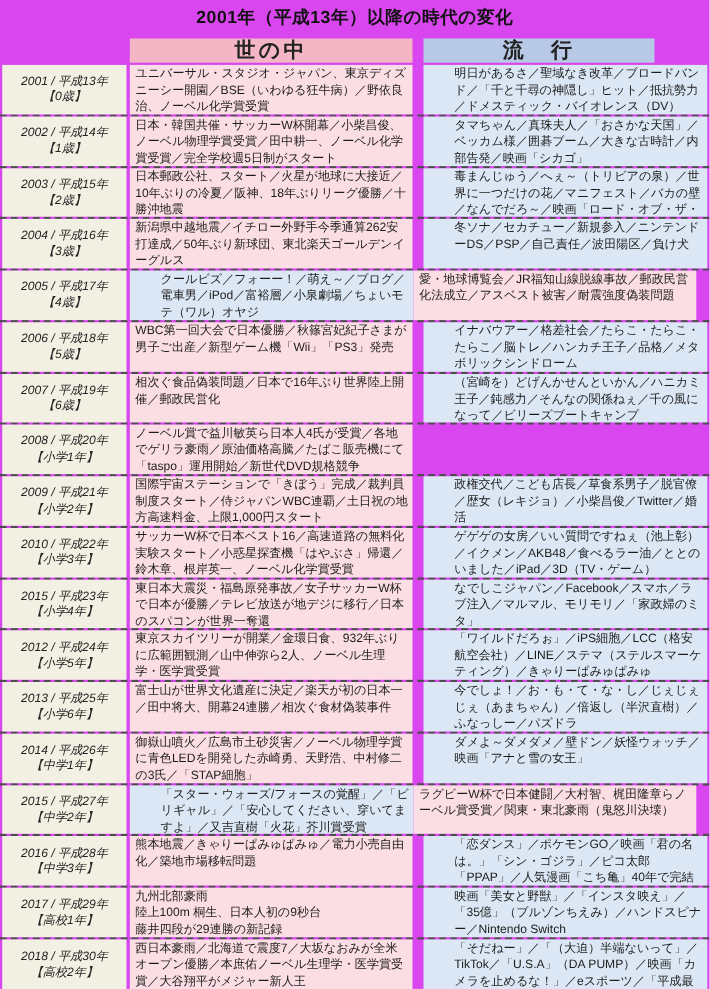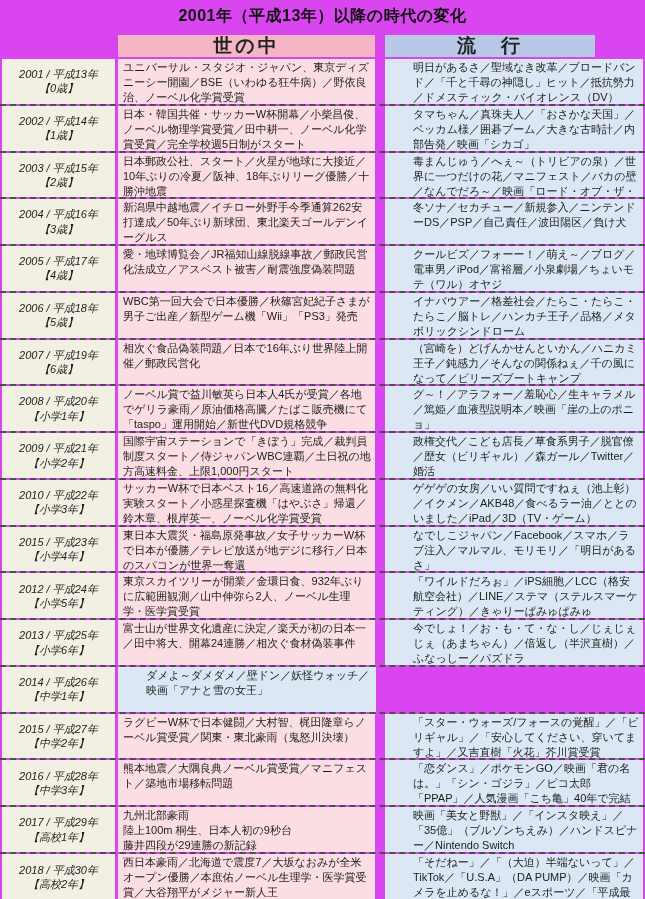--- a/index.html
+++ b/index.html
@@ -148,22 +148,22 @@
     </div>
     <div class="cell text-cell society-cell">新潟県中越地震／イチロー外野手今季通算262安打達成／50年ぶり新球団、東北楽天ゴールデンイーグルス</div>
     <div class="cell text-cell trend-cell">冬ソナ／セカチュー／新規参入／ニンテンドーDS／PSP／自己責任／波田陽区／負け犬</div>
   </div>
 
   <div class="row">
     <div class="cell year-cell">
       <div>2005 / 平成17年</div>
       <div>【4歳】</div>
     </div>
+    <div class="cell text-cell trend-cell">クールビズ／フォーー！／萌え～／ブログ／電車男／iPod／富裕層／小泉劇場／ちょいモテ（ワル）オヤジ</div>
     <div class="cell text-cell society-cell">愛・地球博覧会／JR福知山線脱線事故／郵政民営化法成立／アスベスト被害／耐震強度偽装問題</div>
-    <div class="cell text-cell trend-cell">クールビズ／フォーー！／萌え～／ブログ／電車男／iPod／富裕層／小泉劇場／ちょいモテ（ワル）オヤジ</div>
   </div>
 
   <div class="row">
     <div class="cell year-cell">
       <div>2006 / 平成18年</div>
       <div>【5歳】</div>
     </div>
     <div class="cell text-cell society-cell">WBC第一回大会で日本優勝／秋篠宮妃紀子さまが男子ご出産／新型ゲーム機「Wii」「PS3」発売</div>
     <div class="cell text-cell trend-cell">イナバウアー／格差社会／たらこ・たらこ・たらこ／脳トレ／ハンカチ王子／品格／メタボリックシンドローム</div>
   </div>
@@ -176,48 +176,47 @@
     <div class="cell text-cell society-cell">相次ぐ食品偽装問題／日本で16年ぶり世界陸上開催／郵政民営化</div>
     <div class="cell text-cell trend-cell">（宮崎を）どげんかせんといかん／ハニカミ王子／鈍感力／そんなの関係ねぇ／千の風になって／ビリーズブートキャンプ</div>
   </div>
 
   <div class="row">
     <div class="cell year-cell">
       <div>2008 / 平成20年</div>
       <div>【小学1年】</div>
     </div>
     <div class="cell text-cell society-cell">ノーベル賞で益川敏英ら日本人4氏が受賞／各地でゲリラ豪雨／原油価格高騰／たばこ販売機にて「taspo」運用開始／新世代DVD規格競争</div>
-    <div class="cell text-cell trend-cell">グ～！／アラフォー／羞恥心／生キャラメル／篤姫／血液型説明本／映画「崖の上のポニョ」</div>
   </div>
 
   <div class="row">
     <div class="cell year-cell">
       <div>2009 / 平成21年</div>
       <div>【小学2年】</div>
     </div>
     <div class="cell text-cell society-cell">国際宇宙ステーションで「きぼう」完成／裁判員制度スタート／侍ジャパンWBC連覇／土日祝の地方高速料金、上限1,000円スタート</div>
-    <div class="cell text-cell trend-cell">政権交代／こども店長／草食系男子／脱官僚／歴女（ビリギャル）／森ガール／Twitter／婚活</div>
+    <div class="cell text-cell trend-cell">政権交代／こども店長／草食系男子／脱官僚／歴女（レキジョ）／小柴昌俊／Twitter／婚活</div>
   </div>
 
   <div class="row">
     <div class="cell year-cell">
       <div>2010 / 平成22年</div>
       <div>【小学3年】</div>
     </div>
     <div class="cell text-cell society-cell">サッカーW杯で日本ベスト16／高速道路の無料化実験スタート／小惑星探査機「はやぶさ」帰還／鈴木章、根岸英一、ノーベル化学賞受賞</div>
     <div class="cell text-cell trend-cell">ゲゲゲの女房／いい質問ですねぇ（池上彰）／イクメン／AKB48／食べるラー油／ととのいました／iPad／3D（TV・ゲーム）</div>
   </div>
 
   <div class="row">
     <div class="cell year-cell">
       <div>2015 / 平成23年</div>
       <div>【小学4年】</div>
     </div>
     <div class="cell text-cell society-cell">東日本大震災・福島原発事故／女子サッカーW杯で日本が優勝／テレビ放送が地デジに移行／日本のスパコンが世界一奪還</div>
-    <div class="cell text-cell trend-cell">なでしこジャパン／Facebook／スマホ／ラブ注入／マルマル、モリモリ／「明日があるさ」</div>
+    <div class="cell text-cell trend-cell">なでしこジャパン／Facebook／スマホ／ラブ注入／マルマル、モリモリ／「家政婦のミタ」</div>
   </div>
 
   <div class="row">
     <div class="cell year-cell">
       <div>2012 / 平成24年</div>
       <div>【小学5年】</div>
     </div>
     <div class="cell text-cell society-cell">東京スカイツリーが開業／金環日食、932年ぶりに広範囲観測／山中伸弥ら2人、ノーベル生理学・医学賞受賞</div>
     <div class="cell text-cell trend-cell">「ワイルドだろぉ」／iPS細胞／LCC（格安航空会社）／LINE／ステマ（ステルスマーケティング）／きゃりーぱみゅぱみゅ</div>
   </div>
@@ -229,38 +228,39 @@
     </div>
     <div class="cell text-cell society-cell">富士山が世界文化遺産に決定／楽天が初の日本一／田中将大、開幕24連勝／相次ぐ食材偽装事件</div>
     <div class="cell text-cell trend-cell">今でしょ！／お・も・て・な・し／じぇじぇじぇ（あまちゃん）／倍返し（半沢直樹）／ふなっしー／パズドラ</div>
   </div>
 
   <div class="row">
     <div class="cell year-cell">
       <div>2014 / 平成26年</div>
       <div>【中学1年】</div>
     </div>
+    <div class="cell text-cell society-cell">御嶽山噴火／広島市土砂災害／ノーベル物理学賞に青色LEDを開発した赤崎勇、天野浩、中村修二の3氏／「STAP細胞」</div>
     <div class="cell text-cell trend-cell">ダメよ～ダメダメ／壁ドン／妖怪ウォッチ／映画「アナと雪の女王」</div>
   </div>
 
   <div class="row">
     <div class="cell year-cell">
       <div>2015 / 平成27年</div>
       <div>【中学2年】</div>
     </div>
+    <div class="cell text-cell trend-cell">「スター・ウォーズ/フォースの覚醒」／「ビリギャル」／「安心してください、穿いてますよ」／又吉直樹「火花」芥川賞受賞</div>
     <div class="cell text-cell society-cell">ラグビーW杯で日本健闘／大村智、梶田隆章らノーベル賞受賞／関東・東北豪雨（鬼怒川決壊）</div>
-    <div class="cell text-cell trend-cell">「スター・ウォーズ/フォースの覚醒」／「ビリギャル」／「安心してください、穿いてますよ」／又吉直樹「火花」芥川賞受賞</div>
   </div>
 
   <div class="row">
     <div class="cell year-cell">
       <div>2016 / 平成28年</div>
       <div>【中学3年】</div>
     </div>
-    <div class="cell text-cell society-cell">熊本地震／大隅良典ノーベル賞受賞／マニフェスト／築地市場移転問題</div>
+    <div class="cell text-cell society-cell">熊本地震／きゃりーぱみゅぱみゅ／電力小売自由化／築地市場移転問題</div>
     <div class="cell text-cell trend-cell">「恋ダンス」／ポケモンGO／映画「君の名は。」「シン・ゴジラ」／ピコ太郎「PPAP」／人気漫画「こち亀」40年で完結</div>
   </div>
 
   <div class="row">
     <div class="cell year-cell">
       <div>2017 / 平成29年</div>
       <div>【高校1年】</div>
     </div>
     <div class="cell text-cell society-cell">九州北部豪雨
 陸上100m 桐生、日本人初の9秒台

